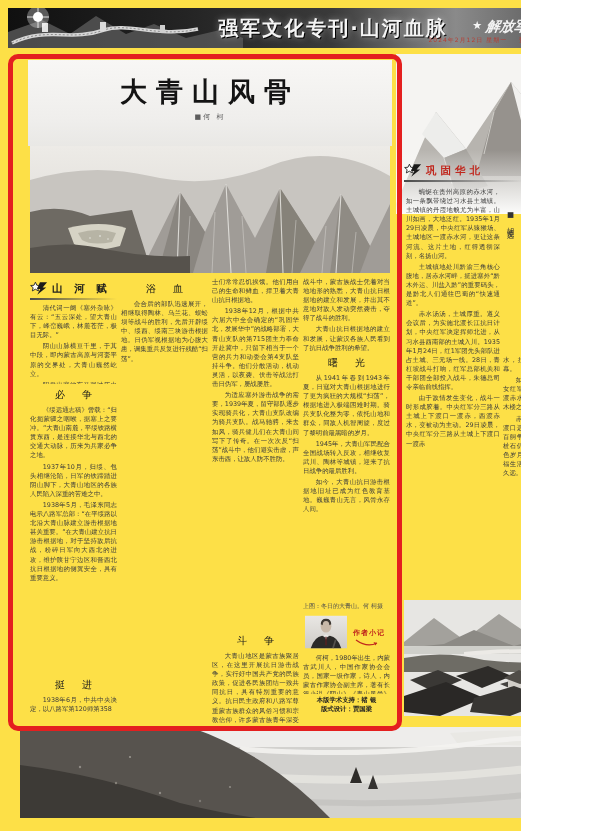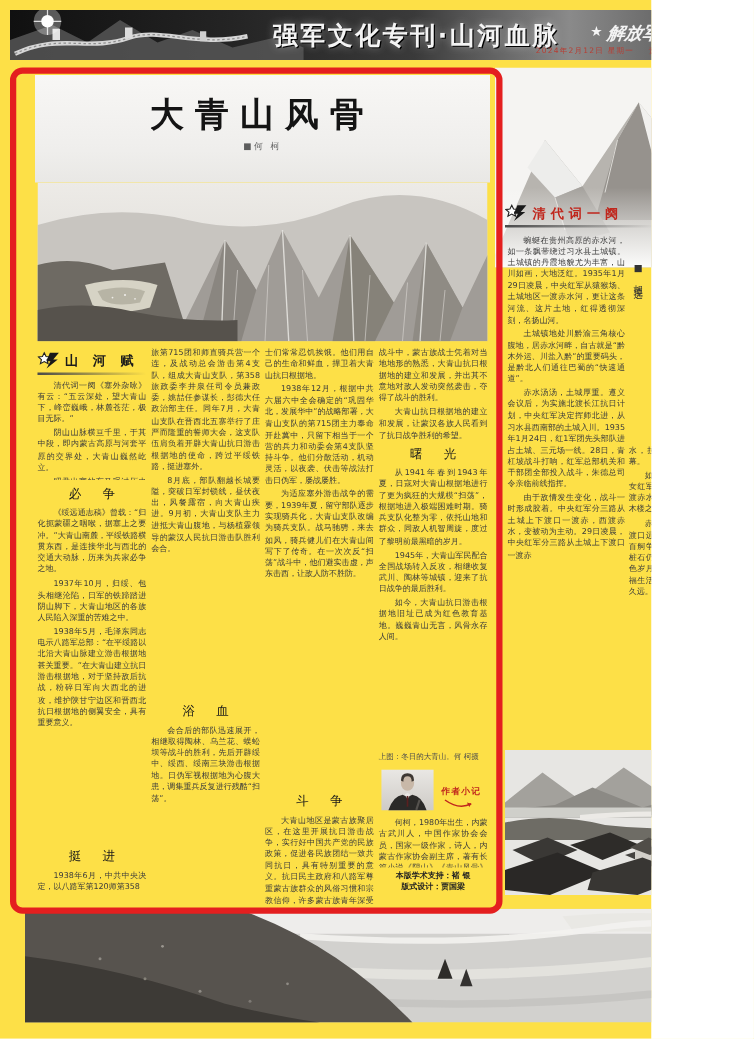--- a/index.html
+++ b/index.html
@@ -146,24 +146,20 @@
       <p>1937年10月，归绥、包头相继沦陷，日军的铁蹄踏进阴山脚下，大青山地区的各族人民陷入深重的苦难之中。</p>
       <p>1938年5月，毛泽东同志电示八路军总部：“在平绥路以北沿大青山脉建立游击根据地甚关重要。”在大青山建立抗日游击根据地，对于坚持敌后抗战，粉碎日军向大西北的进攻，维护陕甘宁边区和晋西北抗日根据地的侧翼安全，具有重要意义。</p>
     </div>
     <div class="sec-badge">挺 进</div>
     <div class="tblock" style="height:24px;">
       <p>1938年6月，中共中央决定，以八路军第120师第358</p>
     </div>
   </div>
 
   <div class="mcol c2">
-    <div class="tblock" style="height:280px;">
-      <p class="noindent">旅第715团和师直骑兵营一个连，及战动总会游击第4支队，组成大青山支队，第358旅政委李井泉任司令员兼政委，姚喆任参谋长，彭德大任政治部主任。同年7月，大青山支队在晋西北五寨举行了庄严而隆重的誓师大会，这支队伍肩负着开辟大青山抗日游击根据地的使命，跨过平绥铁路，挺进塞外。</p>
-      <p>8月底，部队翻越长城要隘，突破日军封锁线，昼伏夜出，风餐露宿，向大青山疾进。9月初，大青山支队主力进抵大青山腹地，与杨植霖领导的蒙汉人民抗日游击队胜利会合。</p>
-    </div>
     <div class="sec-badge">浴 血</div>
     <div class="tblock" style="height:146px;">
       <p>会合后的部队迅速展开，相继取得陶林、乌兰花、蜈蚣坝等战斗的胜利，先后开辟绥中、绥西、绥南三块游击根据地。日伪军视根据地为心腹大患，调集重兵反复进行残酷“扫荡”。</p>
     </div>
   </div>
 
   <div class="mcol c3">
     <div class="tblock" style="height:352px;">
       <p class="noindent">士们常常忍饥挨饿。他们用自己的生命和鲜血，捍卫着大青山抗日根据地。</p>
       <p>1938年12月，根据中共六届六中全会确定的“巩固华北，发展华中”的战略部署，大青山支队的第715团主力奉命开赴冀中，只留下相当于一个营的兵力和动委会第4支队坚持斗争。他们分散活动，机动灵活，以夜袭、伏击等战法打击日伪军，屡战屡胜。</p>
@@ -235,28 +231,28 @@
     <path d="M98 58 L88 100 M128 78 L132 112 M48 104 L56 130" stroke="#dcdad6" stroke-width="0.8" fill="none"></path>
     <rect y="96" width="202" height="64" fill="url(#fadeW)"></rect>
   </svg>
 
   <div class="side-badge">
     <div class="feature-badge">
       <svg width="18" height="15" viewBox="0 0 20 16">
         <path d="M6 1 L7.6 4.4 L11.3 4.7 L8.5 7.1 L9.4 10.7 L6 8.8 L2.6 10.7 L3.5 7.1 L0.7 4.7 L4.4 4.4 Z" fill="#ffffff" stroke="#222" stroke-width="1"></path>
         <path d="M11 1 L19 1 L14 7 L18 7 L8 15 L11.5 8.5 L8 8.5 Z" fill="#1a1a1a"></path>
       </svg>
-      <span class="fb-text red">清代词一阕</span>
+      <span class="fb-text red">巩固华北</span>
     </div>
     <div class="badge-rule"></div>
   </div>
 
   <div class="scolA tblock">
     <p>蜿蜒在贵州高原的赤水河，如一条飘带绕过习水县土城镇。土城镇的丹霞地貌尤为丰富，山川如画，大地泛红。1935年1月29日凌晨，中央红军从猿猴场、土城地区一渡赤水河，更让这条河流、这片土地，红得透彻深刻，名扬山河。</p>
-    <p>土城镇地处川黔渝三角核心腹地，居赤水河畔，自古就是“黔木外运、川盐入黔”的重要码头，是黔北人们通往巴蜀的“快速通道”。</p>
+    <p>土城镇地处川黔渝三角核心腹地，居赤水河畔，挺进塞外“黔木外运、川盐入黔”的重要码头，是黔北人们通往巴蜀的“快速通道”。</p>
     <p>赤水汤汤，土城厚重。遵义会议后，为实施北渡长江抗日计划，中央红军决定挥师北进，从习水县西南部的土城入川。1935年1月24日，红1军团先头部队进占土城、三元场一线。28日，青杠坡战斗打响，红军总部机关和干部团全部投入战斗，朱德总司令亲临前线指挥。</p>
     <p>由于敌情发生变化，战斗一时形成胶着。中央红军分三路从土城上下渡口一渡赤，西渡赤水，变被动为主动。29日凌晨，中央红军分三路从土城上下渡口一渡赤</p>
   </div>
 
   <div class="v-byline">■胡遵远</div>
   <div class="v-title">土城红</div>
 
   <div class="scolB tblock">
     <p class="noindent">水，拉开了四渡赤水战役的序幕。</p>
     <p>如今，土城古镇完整保存着女红军街、红军医院纪念馆、四渡赤水纪念馆等革命旧址。青瓦木楼之间，红色故事代代相传。</p>

